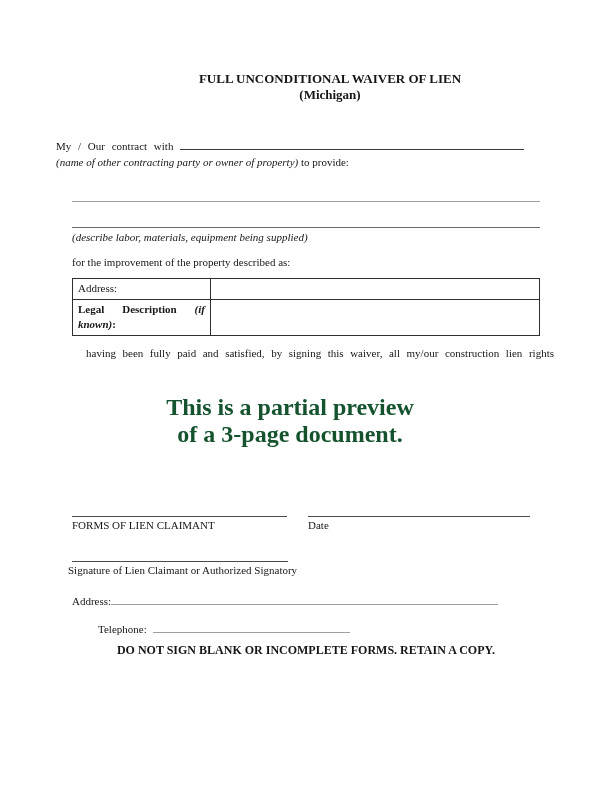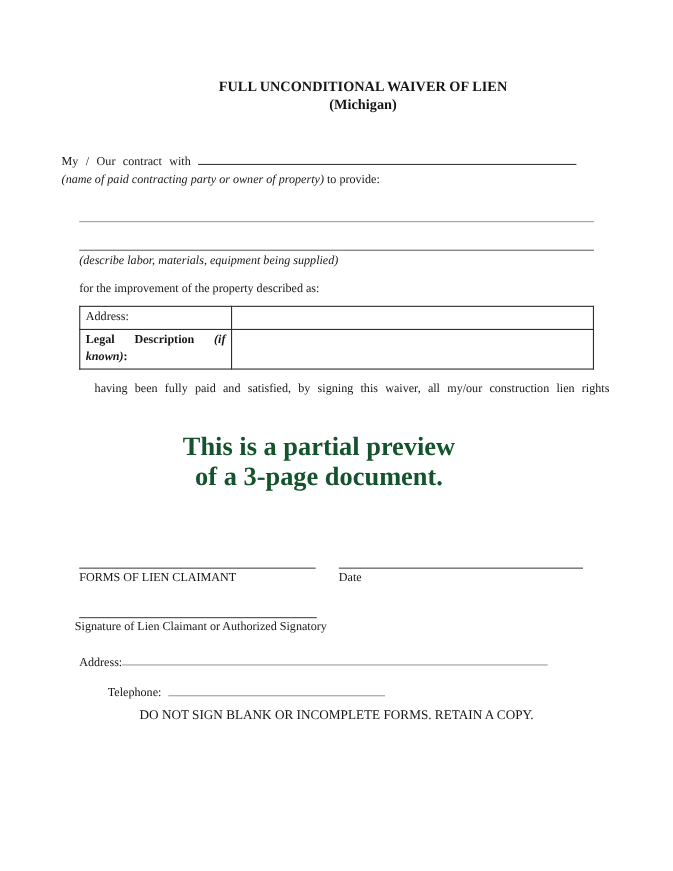--- a/index.html
+++ b/index.html
@@ -92,41 +92,41 @@
   .fill-gray {
     flex: 1 1 auto;
     border-bottom: 1px solid #9e9e9e;
     height: 12px;
   }
   .telephone-row .fill-gray { margin-left: 6px; }
 
   .footer-warning {
     top: 643px; left: 72px; width: 468px;
     text-align: center;
-    font-weight: normal;
+    font-weight: bold;
     font-size: 12px;
   }
 </style>
 </head>
 <body>
 
 <div class="page">
 
   <div class="abs title-block">
     <div>FULL UNCONDITIONAL WAIVER OF LIEN</div>
     <div>(Michigan)</div>
   </div>
 
   <div class="abs contract-block">
     <div class="contract-line1">
       <span class="contract-lead">My / Our contract with</span>
       <span class="fill-dark"></span>
     </div>
     <div>
-      <span class="italic">(name of paid contracting party or owner of property)</span><span> to provide:</span>
+      <span class="italic">(name of other contracting party or owner of property)</span><span> to provide:</span>
     </div>
   </div>
 
   <div class="abs blank-line-1"></div>
   <div class="abs blank-line-2"></div>
 
   <div class="abs describe-hint">(describe labor, materials, equipment being supplied)</div>
 
   <div class="abs improvement">for the improvement of the property described as:</div>
 

